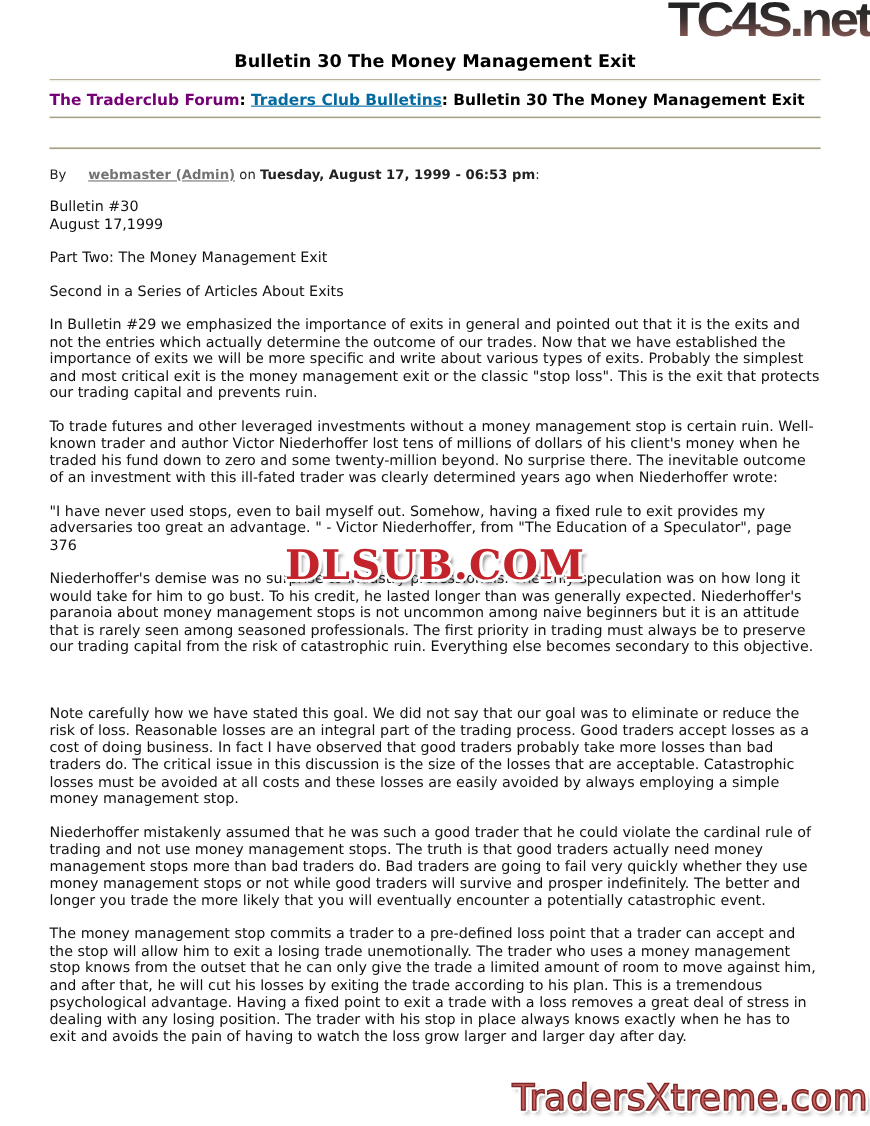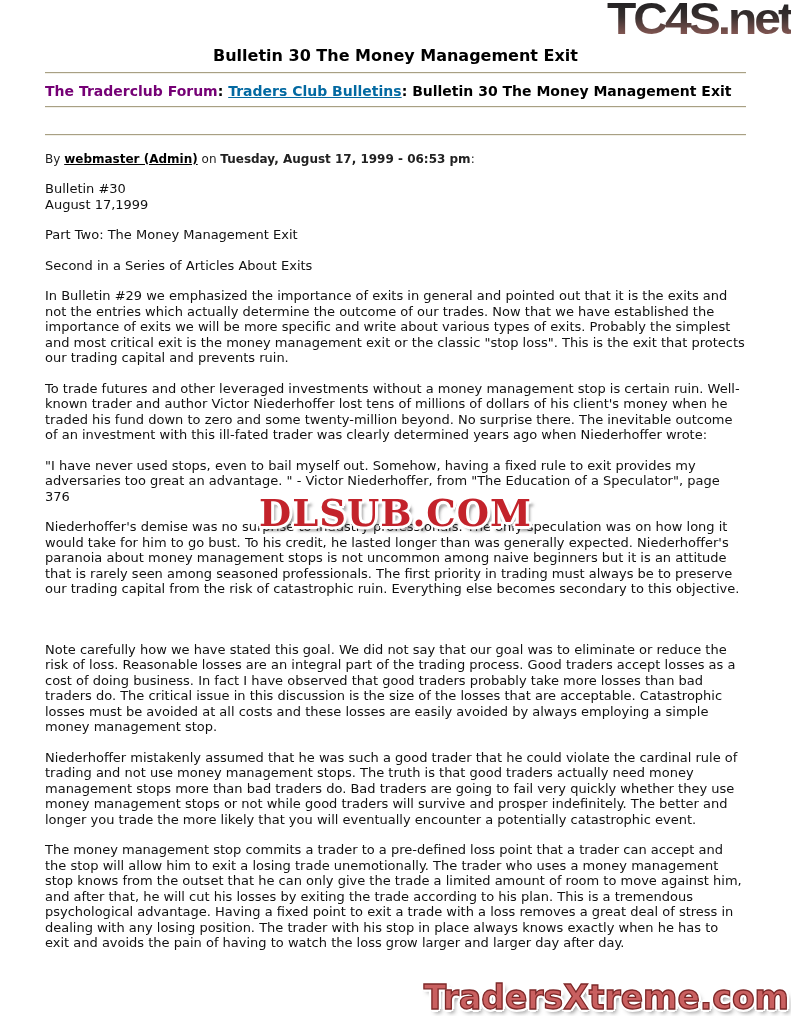--- a/index.html
+++ b/index.html
@@ -61,24 +61,25 @@
   }
   .crumb-forum   { color: #750075; cursor: pointer; }
   .crumb-bulletins { color: #0369a1; text-decoration: underline; cursor: pointer; }
 
   .byline {
     margin: 16px 45px 0 45px;
     font-size: 12px;
     color: #222222;
   }
   .byline .author {
-    color: #000000;
+    color: #737373;
     font-weight: bold;
     text-decoration: underline;
     cursor: pointer;
+    margin-left: 16px;
   }
   .byline .dt { font-weight: bold; text-align: right; }
 
   .article {
     margin: 2px 45px 0 45px;
     font-size: 13px;
     line-height: 15.5px;
     color: #111111;
   }
   .article p {
@@ -108,21 +109,21 @@
     text-align: right;
   }
 
   
   .wm-tx {
     position: absolute;
     top: 978px;
     right: 2px;
     font-family: "DejaVu Sans", sans-serif;
     font-size: 33px;
-    font-weight: bold;
+    font-weight: normal;
     color: #c96060;
     -webkit-text-stroke: 1.3px #7c2727;
     white-space: nowrap;
     text-shadow:
       -2px -2px 0 #ffffff, 2px -2px 0 #ffffff,
       -2px  2px 0 #ffffff, 2px  2px 0 #ffffff,
       -3px  0   0 #ffffff, 3px  0   0 #ffffff,
        0   -3px 0 #ffffff, 0    3px 0 #ffffff,
        3px  4px 4px rgba(40,40,40,0.5);
   }

